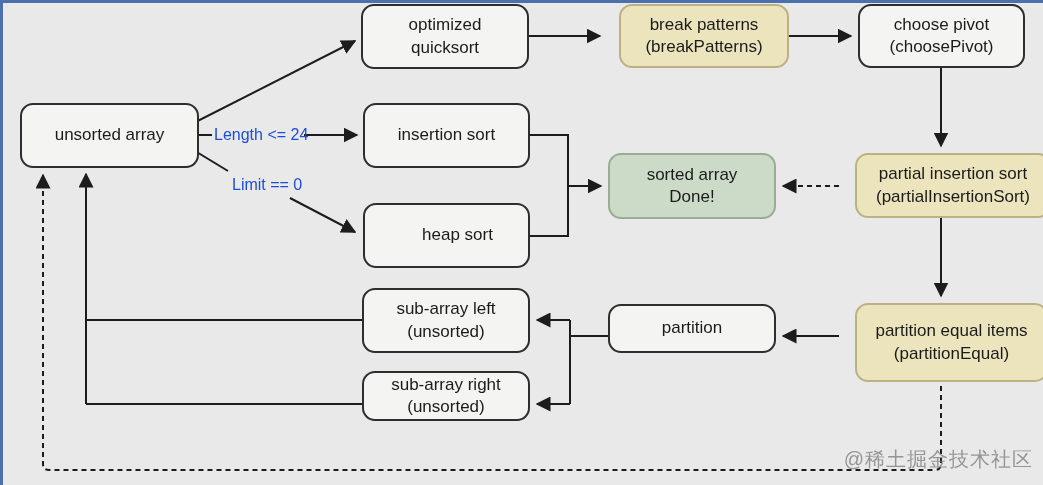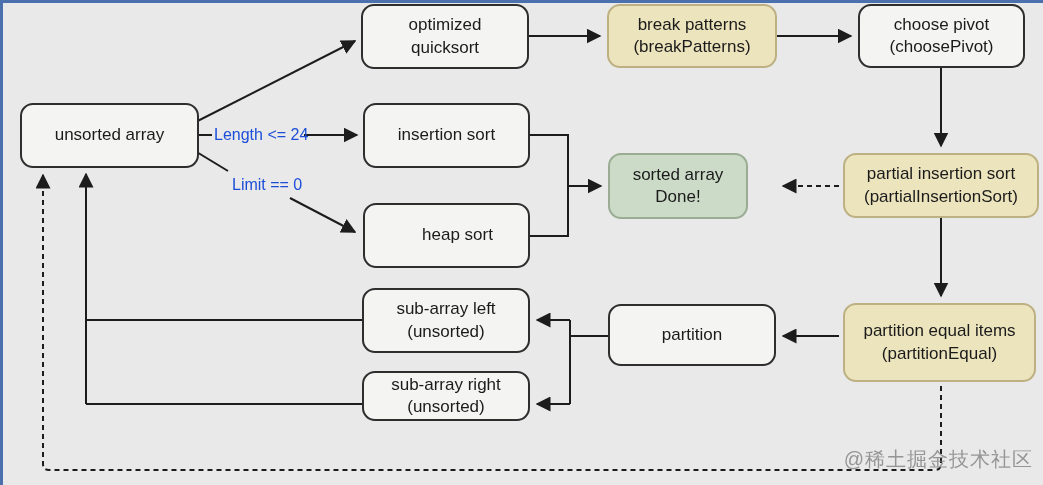--- a/index.html
+++ b/index.html
@@ -36,20 +36,21 @@
     background: var(--node-fill, #f4f4f3);
     color: #1b1b1b;
     font-size: 17px;
     line-height: 1.32;
     text-align: center;
     padding: 2px 6px;
   }
   .node.accent {
     background: var(--accent-fill, #ece4bd);
     border-color: var(--accent-border, #bdb183);
+    margin-left: 12px;
   }
   .node.done {
     background: var(--done-fill, #cbdbc7);
     border-color: var(--done-border, #9aac93);
   }
 
   .edge-label {
     position: absolute;
     font-size: 16px;
     color: #1d4ed8;
@@ -154,31 +155,31 @@
   </div>
 
   <div class="node" style="left:363px; top:103px; width:167px; height:65px;">
     <span>insertion sort</span>
   </div>
 
   <div class="node" style="left:363px; top:203px; width:167px; height:65px;padding-left:28px;">
     <span>heap sort</span>
   </div>
 
-  <div class="node done" style="left:608px; top:153px; width:140px; height:66px;">
+  <div class="node done" style="left:608px; top:153px; width:168px; height:66px;">
     <span>sorted array</span>
     <span>Done!</span>
   </div>
 
   <div class="node accent" style="left:843px; top:153px; width:196px; height:65px;">
     <span>partial insertion sort</span>
     <span>(partialInsertionSort)</span>
   </div>
 
-  <div class="node" style="left:608px; top:304px; width:168px; height:62px;">
+  <div class="node" style="left:608px; top:304px; width:168px; height:49px;">
     <span>partition</span>
   </div>
 
   <div class="node accent" style="left:843px; top:303px; width:193px; height:79px;">
     <span>partition equal items</span>
     <span>(partitionEqual)</span>
   </div>
 
   <div class="node" style="left:362px; top:288px; width:168px; height:65px;">
     <span>sub-array left</span>

